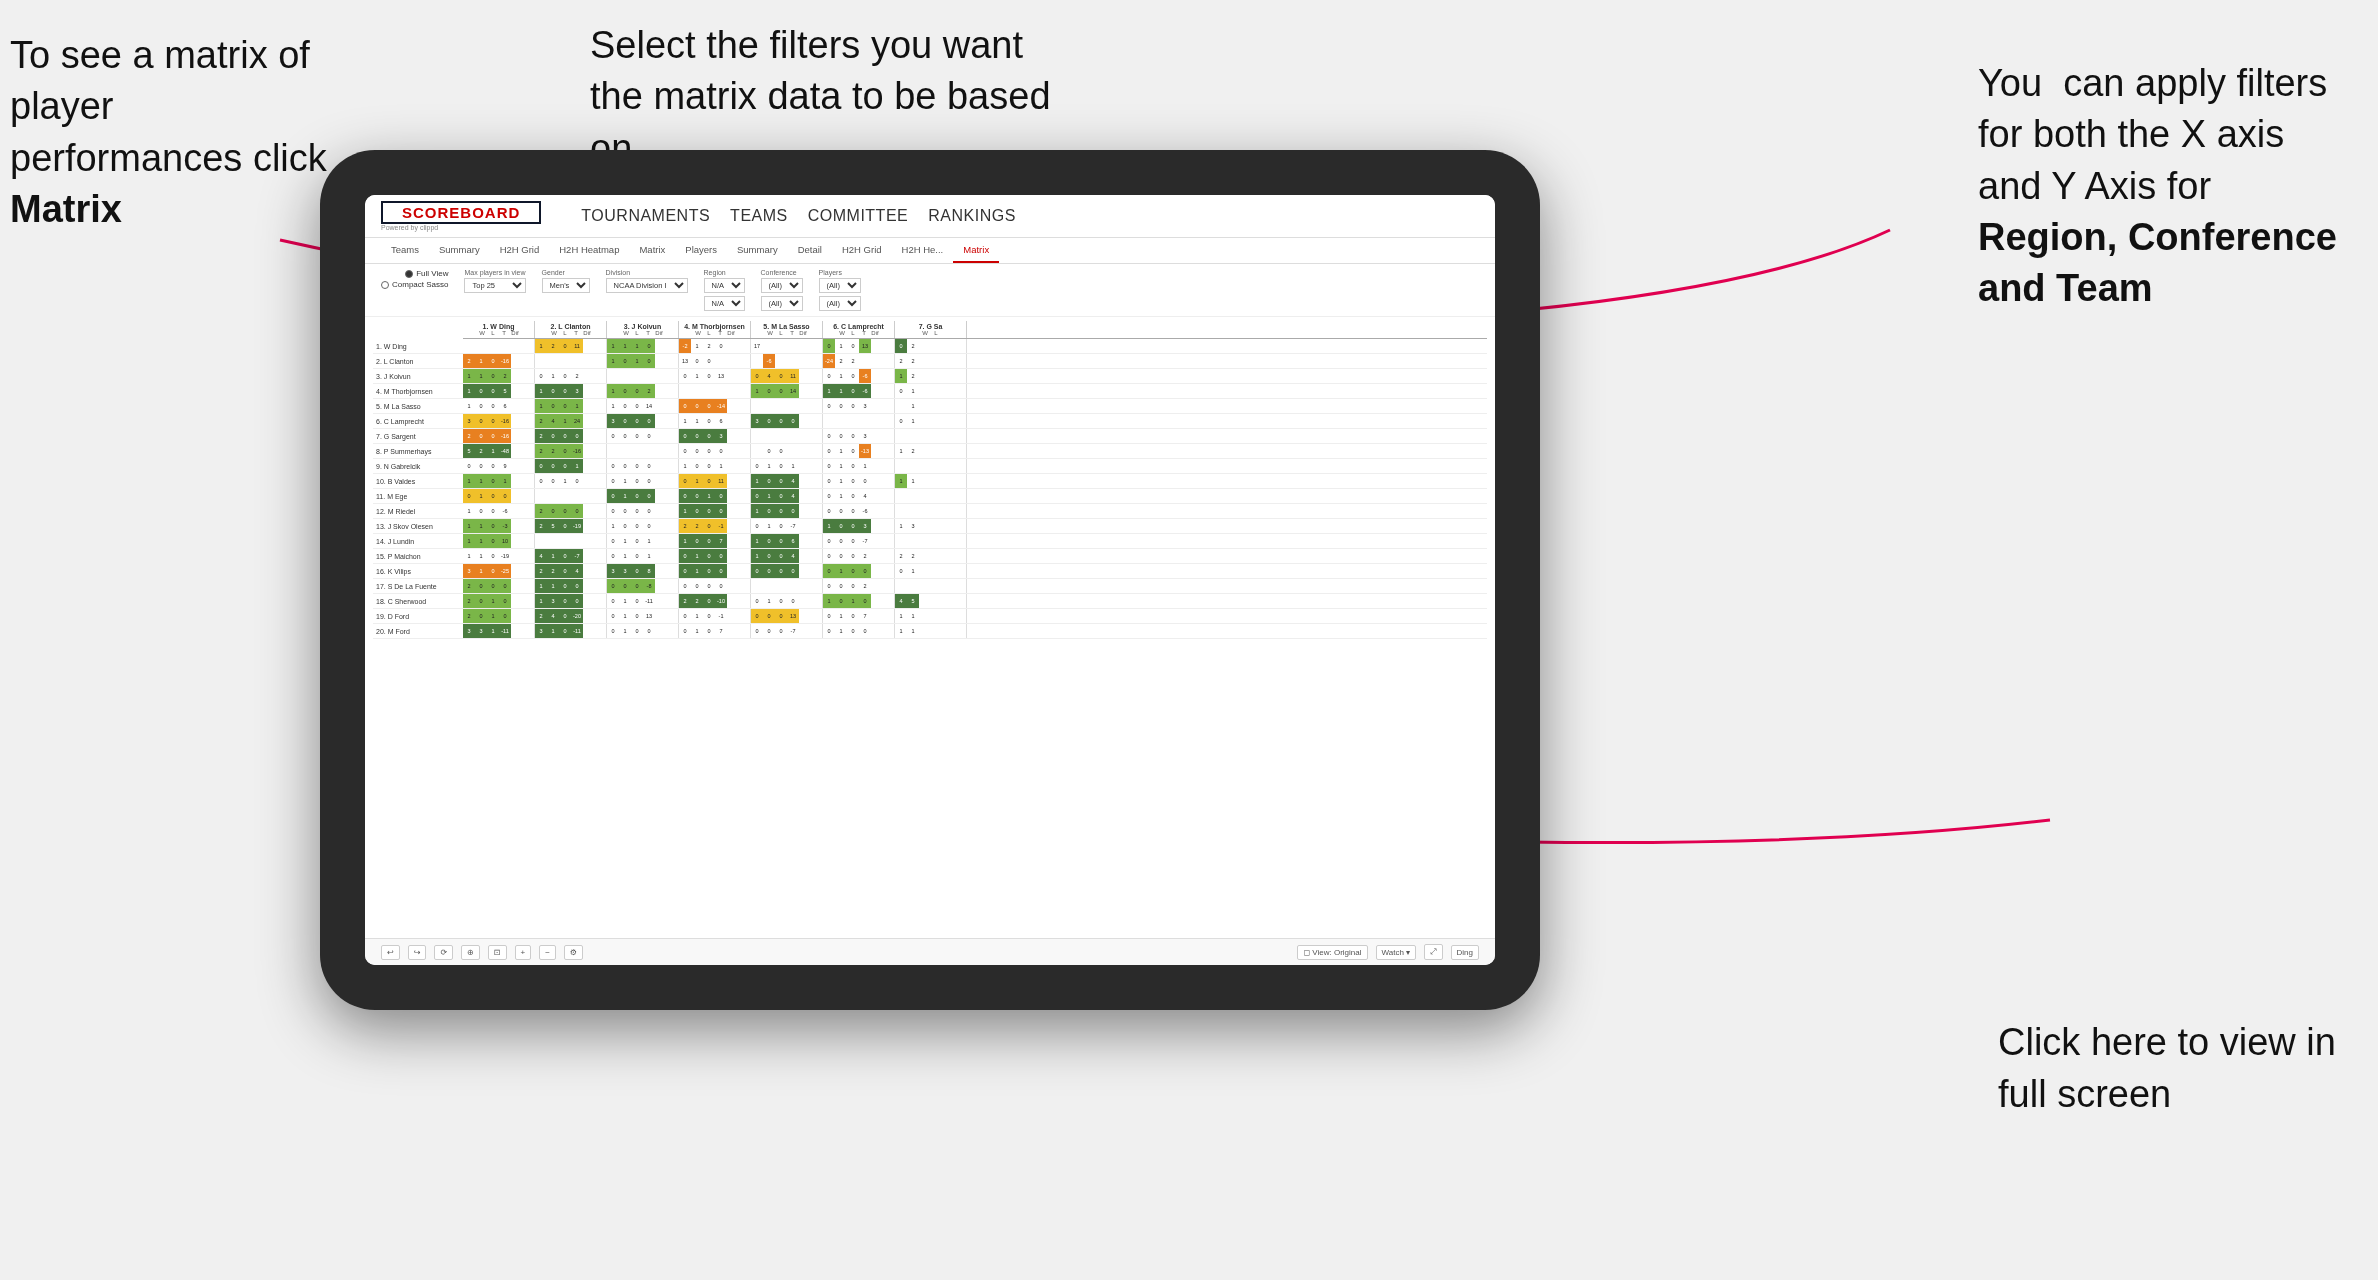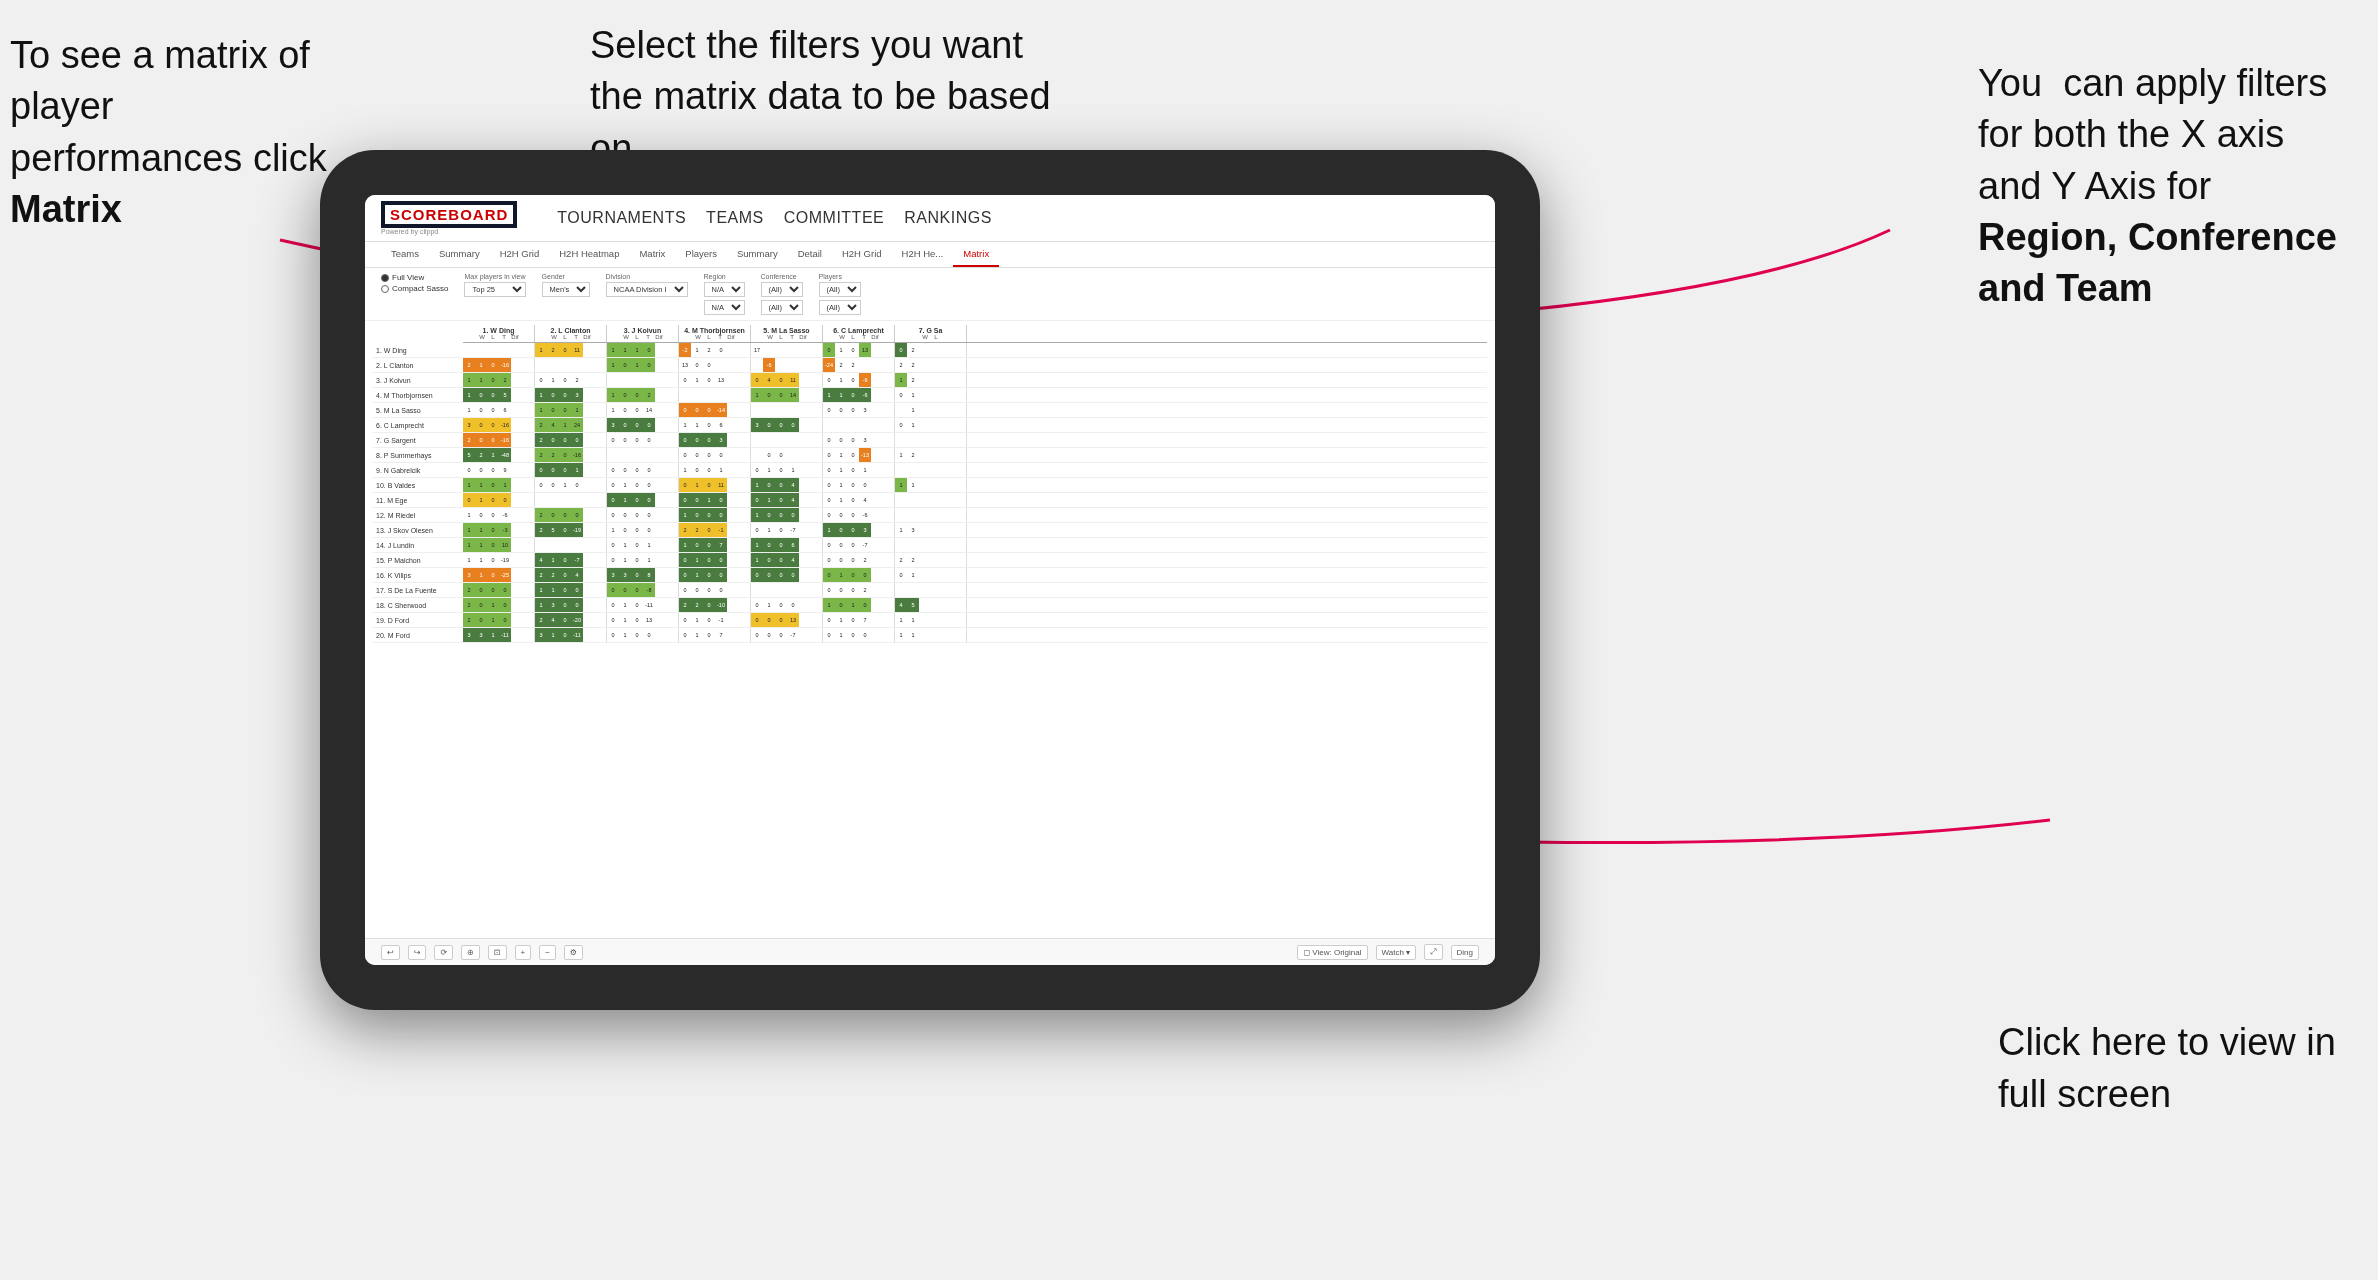--- a/index.html
+++ b/index.html
@@ -89,22 +89,22 @@
       display: flex;
       flex-direction: column;
       margin-right: 10px;
     }
     .brand-scoreboard {
       font-size: 15px;
       font-weight: 700;
       color: #c00;
       letter-spacing: 1px;
       text-transform: uppercase;
-      border: 4px solid #0f172a;
-      padding: 1px 5px;
+      border: 2px solid #0f172a;
+      padding: 1px 19px;
     }
     .brand-powered {
       font-size: 7px;
       color: #888;
     }
     .nav-links {
       display: flex;
       gap: 20px;
     }
     .nav-link {
@@ -138,21 +138,21 @@
     
     .filter-bar {
       background: #fff;
       border-bottom: 1px solid #eee;
       padding: 5px 16px;
       display: flex;
       align-items: flex-start;
       gap: 16px;
       font-size: 8px;
     }
-    .view-options { display: flex; flex-direction: column; gap: 2px; }
+    .view-options { display: flex; flex-direction: column; gap: 2px; align-items: flex-end; }
     .view-option { display: flex; align-items: center; gap: 3px; font-size: 8px; color: #333; }
     .radio-dot {
       width: 8px; height: 8px;
       border-radius: 50%;
       border: 1px solid #666;
       background: #fff;
     }
     .radio-dot.selected { background: #333; }
     .filter-group { display: flex; flex-direction: column; gap: 2px; }
     .filter-label { font-size: 7px; color: #666; }

